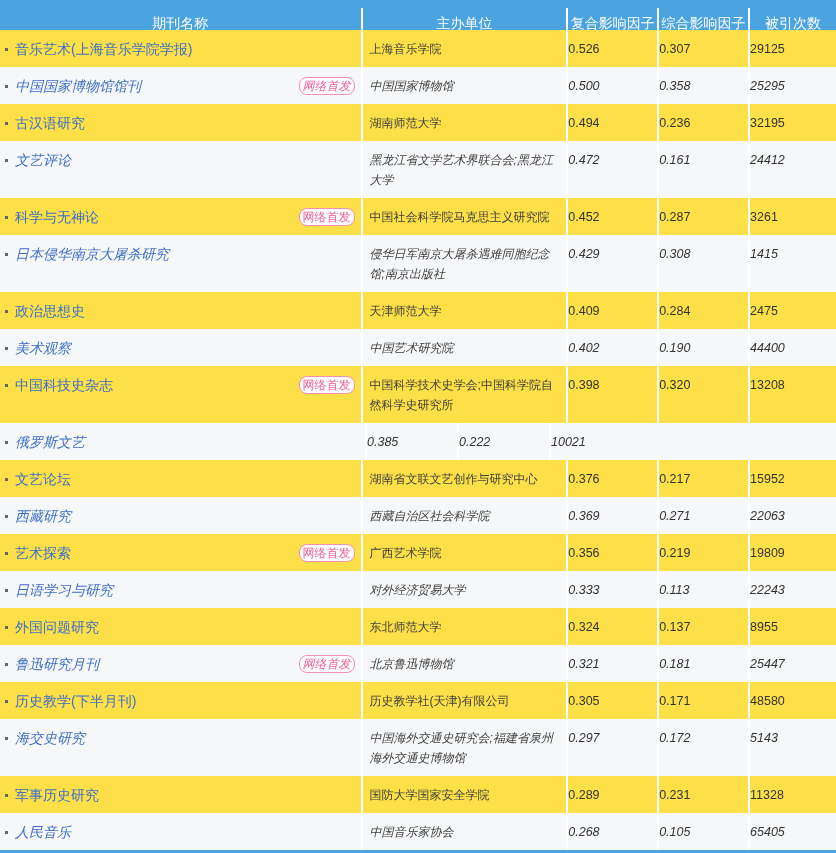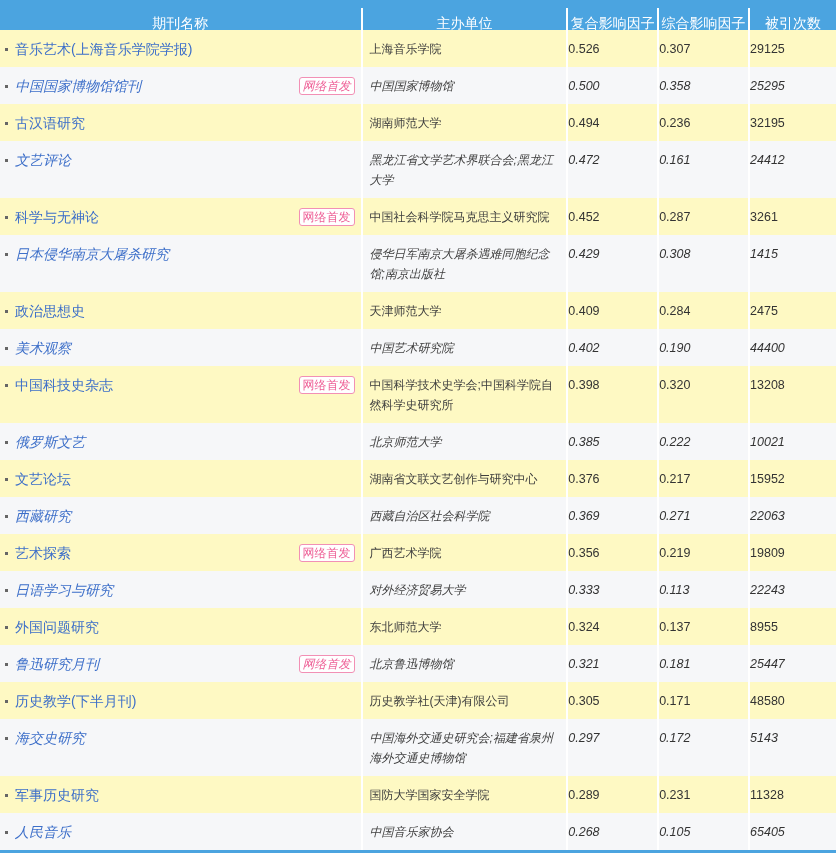--- a/index.html
+++ b/index.html
@@ -37,21 +37,21 @@
   .c5 { width: 89px; }
   .th.c2, .th.c3, .th.c4, .th.c5,
   .cell.c2, .cell.c3, .cell.c4, .cell.c5 {
     border-left: 2px solid #fff;
   }
   
   .row {
     display: flex;
     align-items: stretch;
     min-height: 37px;
-    background: #fef9c3;
+    background: #fde047;
   }
   .row.alt { background: #f6f7f9; font-style: italic; }
   .cell {
     padding-top: 9px;
     padding-bottom: 8px;
     font-size: 12px;
     color: #3f3f3f;
     line-height: 20px;
   }
   .cell.c1 {
@@ -77,21 +77,21 @@
     margin-left: auto;
     margin-right: 6px;
     align-self: flex-start;
     margin-top: 1px;
     flex: 0 0 auto;
     font-size: 12px;
     line-height: 16px;
     padding: 0 3px;
     color: #ee5f96;
     border: 1px solid #f290b5;
-    border-radius: 3px;
+    border-radius: 8px;
     background: #fff;
     white-space: nowrap;
   }
   .cell.c2 {
     padding-left: 7px;
     padding-right: 12px;
   }
   .cell.num {
     text-align: left;
     font-size: 12.5px;
@@ -227,21 +227,20 @@
     <div class="cell c4 num">0.320</div>
     <div class="cell c5 num">13208</div>
   </div>
 
   <div class="row alt">
     <div class="cell c1">
       <span class="bullet"></span>
       <a class="jname">俄罗斯文艺</a>
 
     </div>
-    <div class="cell c2">北京师范大学</div>
     <div class="cell c3 num">0.385</div>
     <div class="cell c4 num">0.222</div>
     <div class="cell c5 num">10021</div>
   </div>
 
   <div class="row">
     <div class="cell c1">
       <span class="bullet"></span>
       <a class="jname">文艺论坛</a>
 

